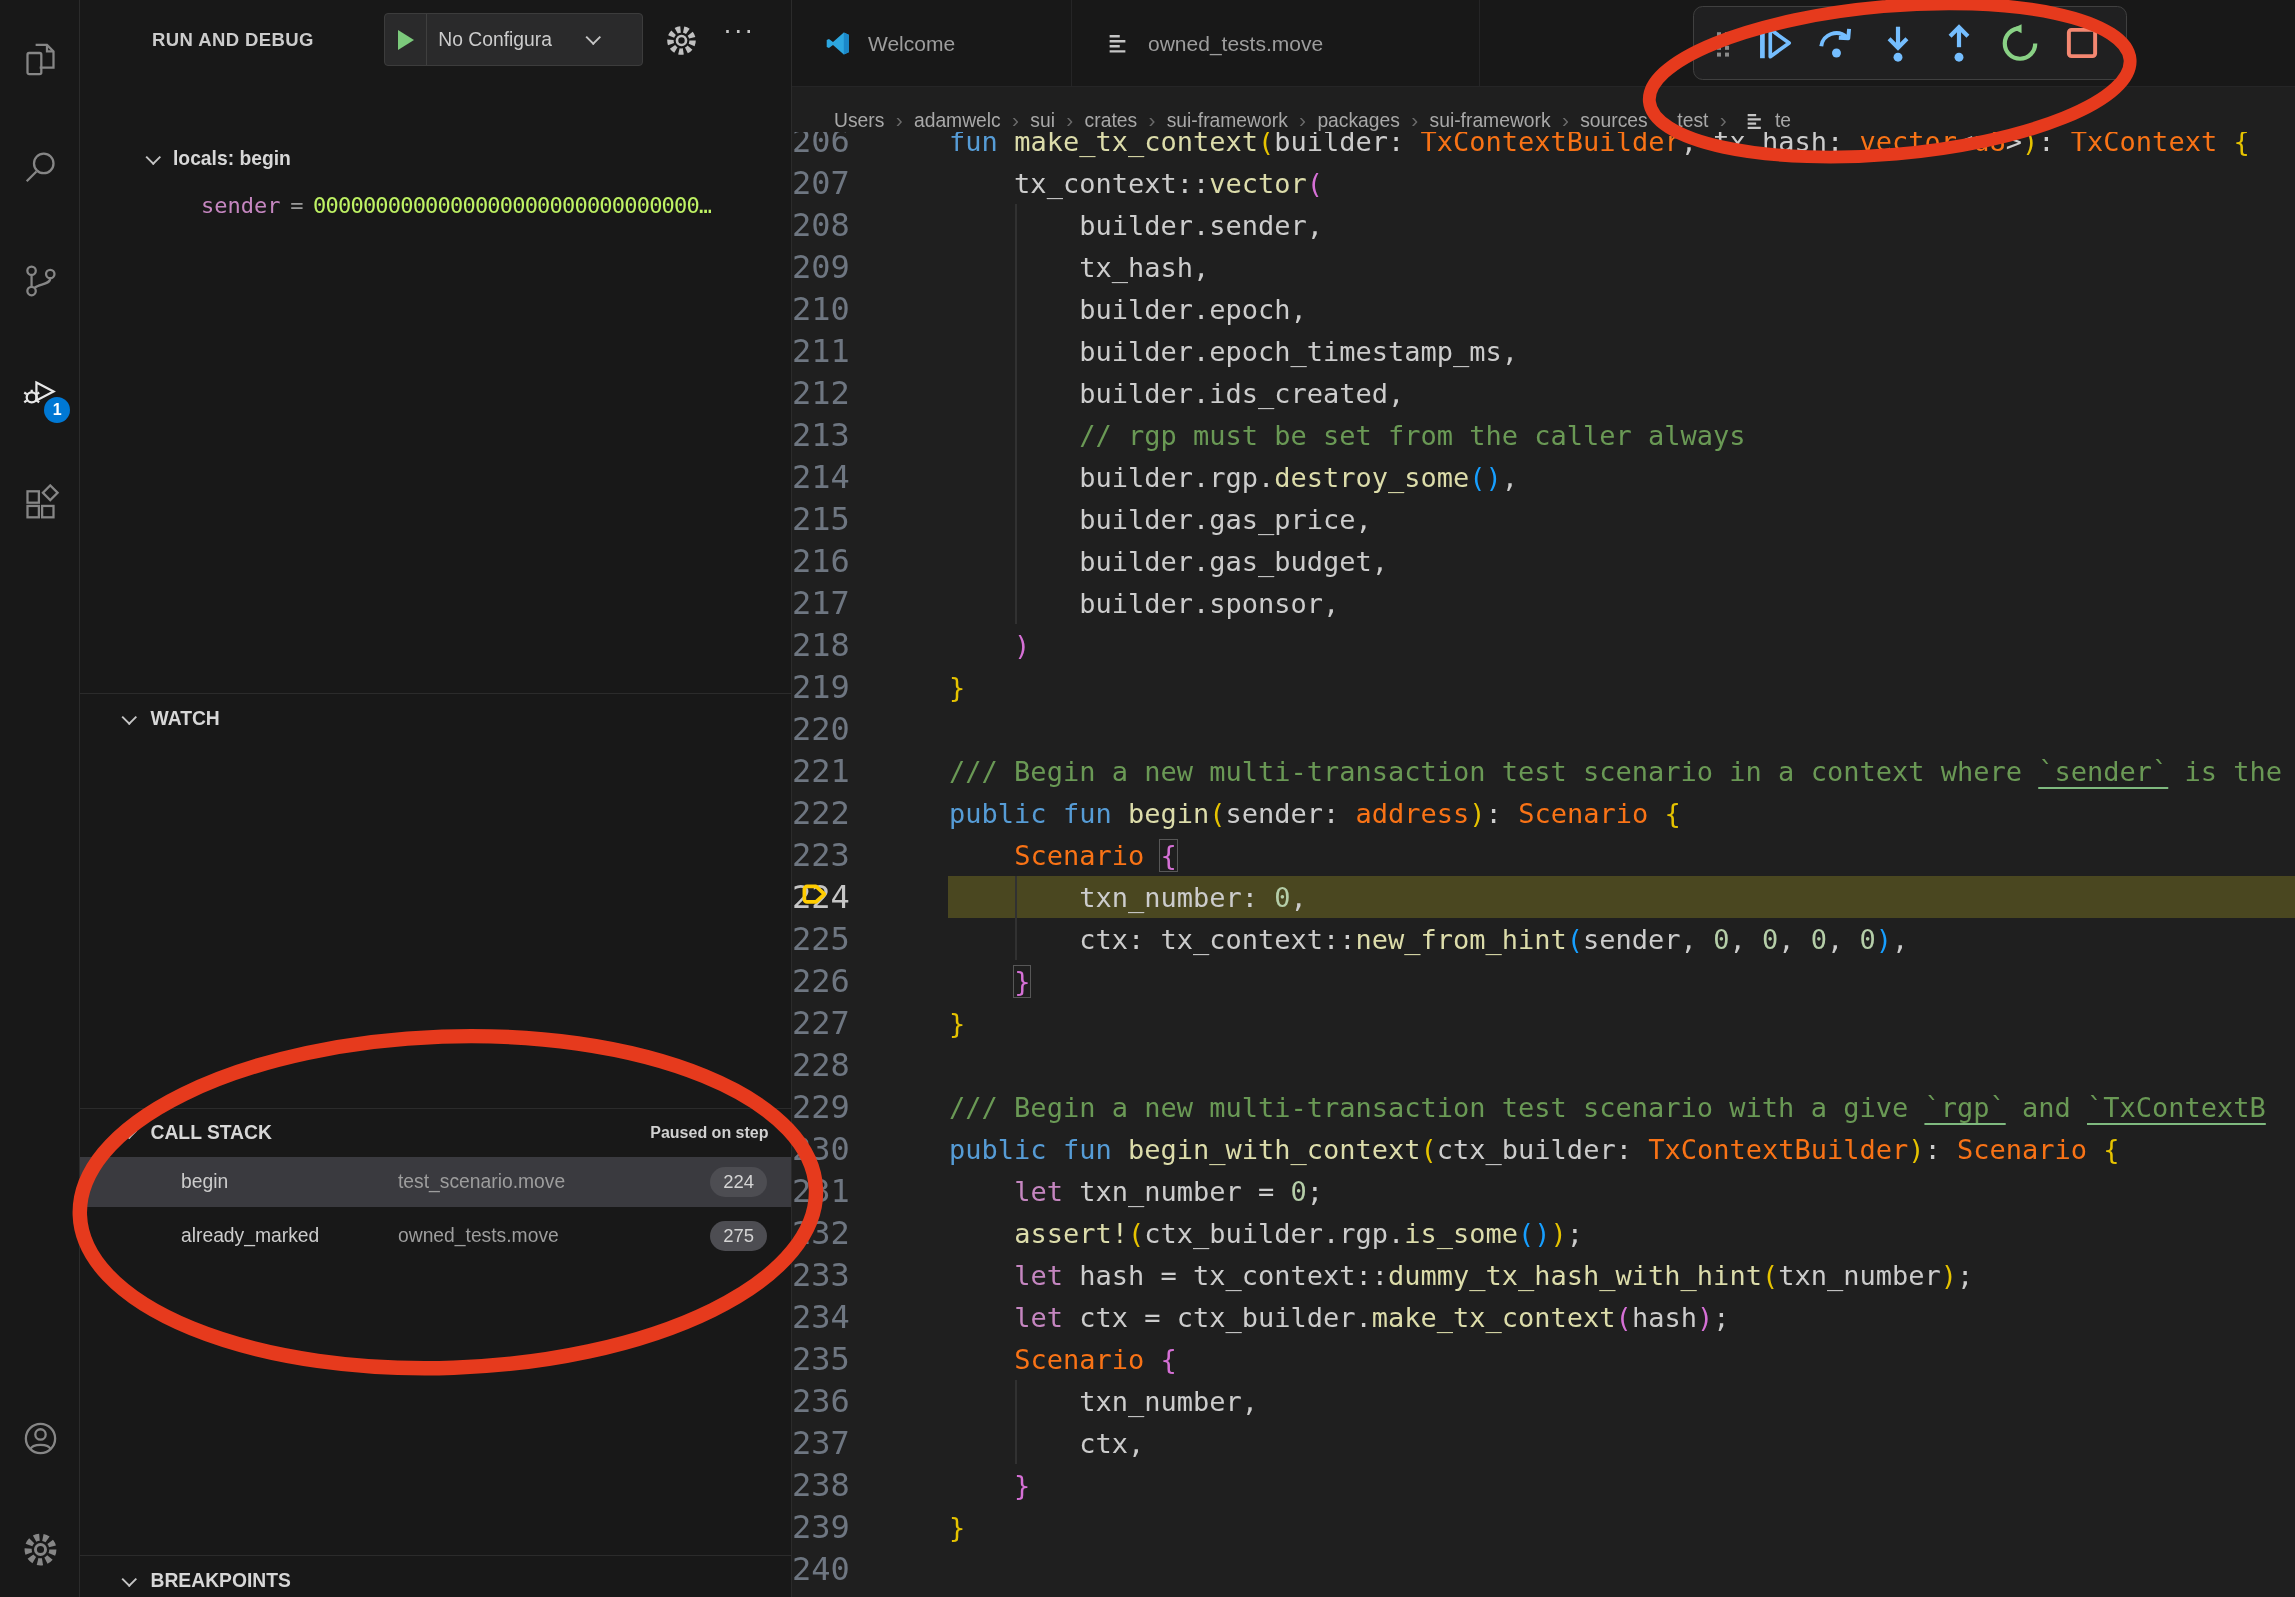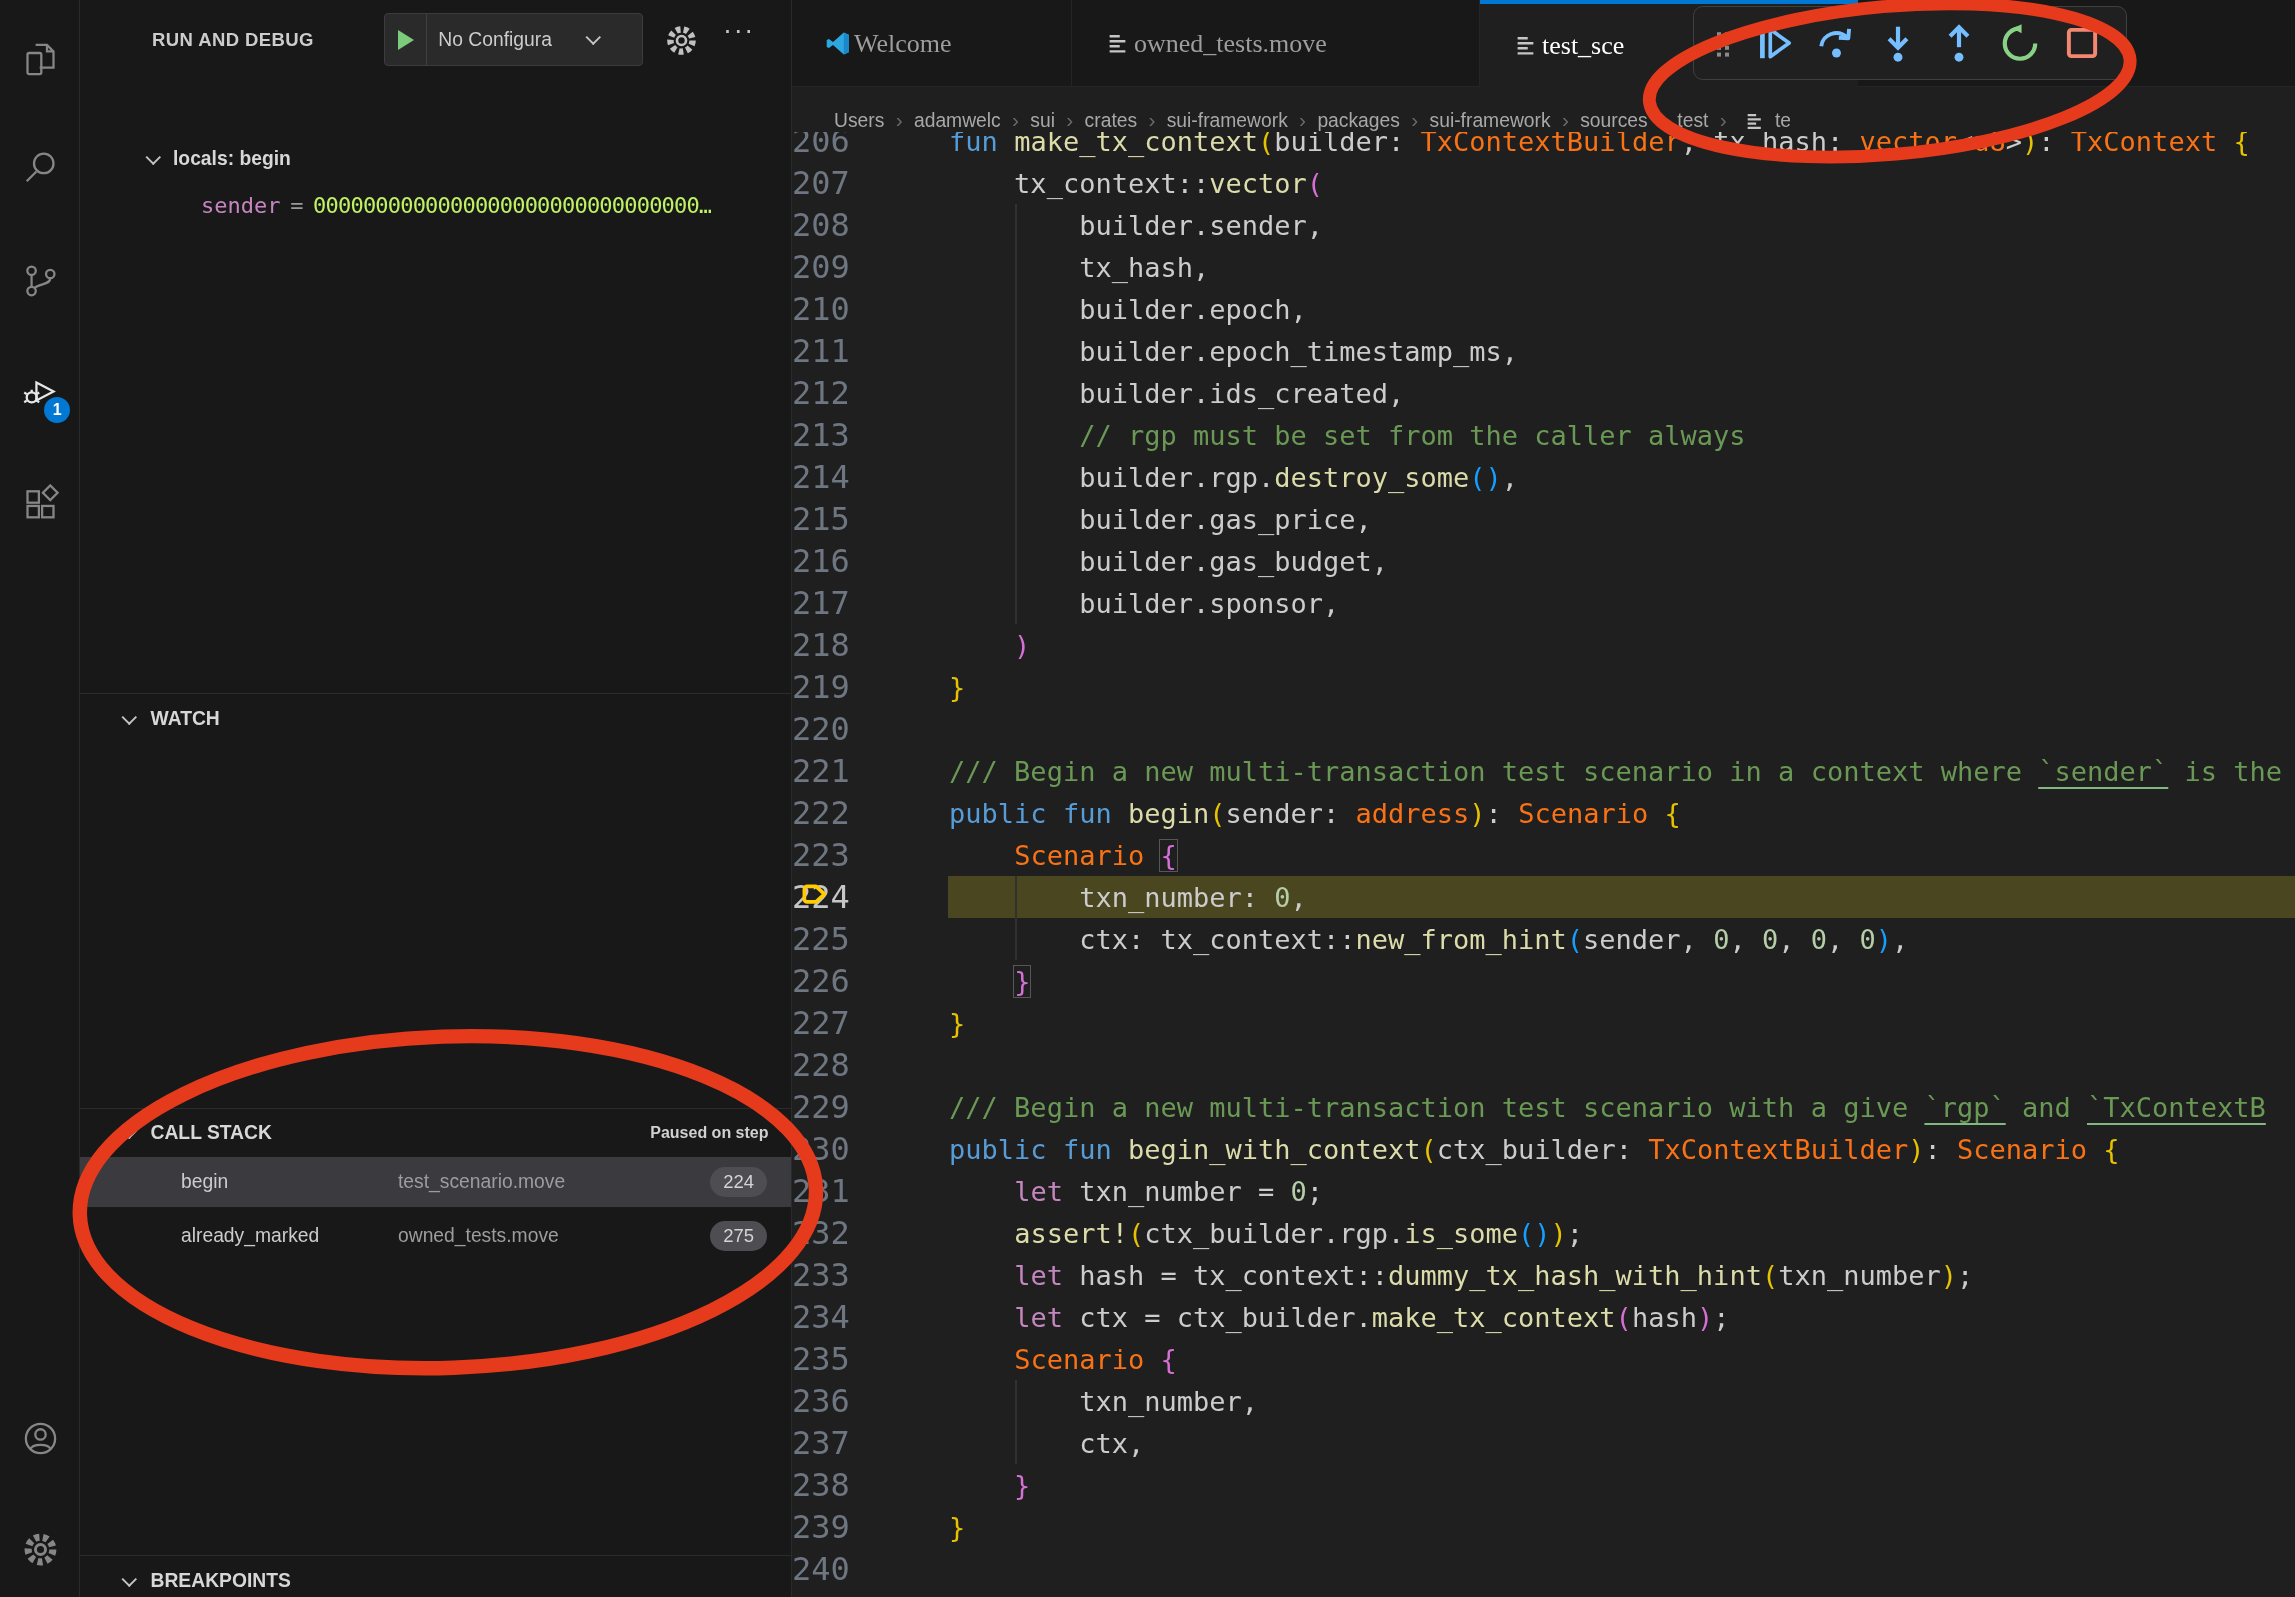--- a/index.html
+++ b/index.html
@@ -55,21 +55,21 @@
   .frame .f-file { font-size:19.3px; color:#9d9d9d; }
   .frame .f-line { margin-left:auto; margin-right:24px; background:#4d4d52; color:#d4d4d4;
                    font-size:18.5px; border-radius:17.7px; padding:4px 13px; }
 
   
   .editor { position:absolute; left:792px; top:0; width:1503px; height:1597px; background:#1f1f1f; }
   .tabbar { position:absolute; left:0; top:0; width:100%; height:87px; background:#181818;
             border-bottom:0.8px solid #252526; z-index:2; }
   .tab { position:absolute; top:0; height:87px; display:flex; align-items:center;
          border-right:0.8px solid #252526; cursor:pointer; overflow:hidden; white-space:nowrap; }
-  .tab .t-label { font-size:26px; color:#9d9d9d; margin-left:3px;font-family:Liberation Serif, serif; }
+  .tab .t-label { font-size:21px; color:#9d9d9d; margin-left:17px; }
   .tab.active { background:#1f1f1f; border-top:4px solid #0078d4; border-right:none; }
   .tab.active .t-label { color:#ffffff; }
   .ticon { width:27px; height:27px; flex:none; margin-left:32px; }
   .breadcrumbs { position:absolute; left:0; top:87px; width:100%; height:45px; background:#1f1f1f;
                  display:flex; align-items:flex-end; font-size:19.3px; color:#a8a8a8; z-index:3; white-space:nowrap; overflow:hidden; padding-left:42px; }
   .bc-sep { color:#6b6b6b; margin:0 11.3px; font-size:21px; }
   .bc-item { cursor:pointer; }
   .bc-ficon { width:22.5px; height:22.5px; margin:0 9.7px 0 4.8px; flex:none; }
 
   
@@ -224,26 +224,20 @@
               <path fill="#2da7e0" d="M17.6 2.2 8 10.7 4.4 7.9l-2 1v6.2l2 1L8 13.3l9.6 8.5 4.4-2V4.2z"></path>
               <path fill="#1b88c9" d="M17.6 2.2v19.6l4.4-2V4.2z"></path>
             </svg></span>
         <span class="t-label">Welcome</span>
       </div>
       <div class="tab" style="left:280px;width:408px">
         <span class="ticon"><svg viewBox="0 0 24 24" width="27" height="27" stroke="#c5c5c5" stroke-width="2.2">
               <path d="M5 5.5h9M5 10h14M5 14.5h9M5 19h14"></path>
             </svg></span>
         <span class="t-label">owned_tests.move</span>
-      </div>
-      <div class="tab active" style="left:688px;width:378px">
-        <span class="ticon"><svg viewBox="0 0 24 24" width="27" height="27" stroke="#c5c5c5" stroke-width="2.2">
-              <path d="M5 5.5h9M5 10h14M5 14.5h9M5 19h14"></path>
-            </svg></span>
-        <span class="t-label">test_sce</span>
       </div>
     </div>
 
     <div class="dtoolbar" style="left:901px">
       <span class="dbtn grip">
           <svg viewBox="0 0 16 16" width="27" height="32" fill="#8a8a8a">
             <rect x="5" y="2.6" width="2" height="2"></rect>
             <rect x="9" y="2.6" width="2" height="2"></rect>
             <rect x="5" y="6" width="2" height="2"></rect>
             <rect x="9" y="6" width="2" height="2"></rect>

